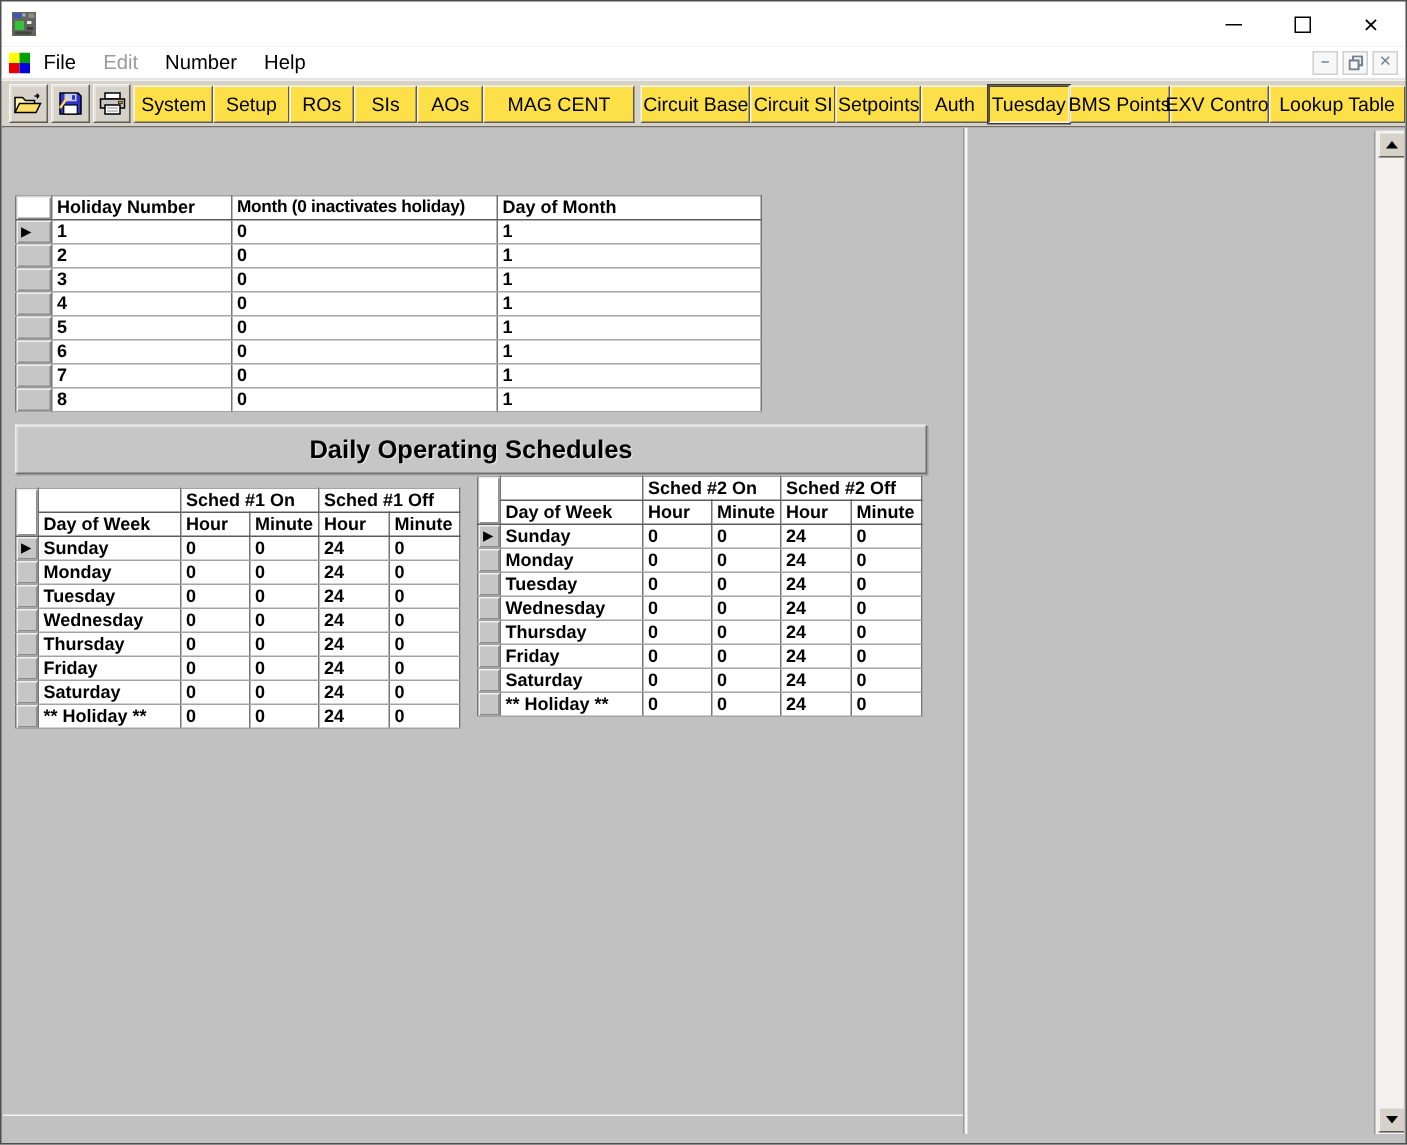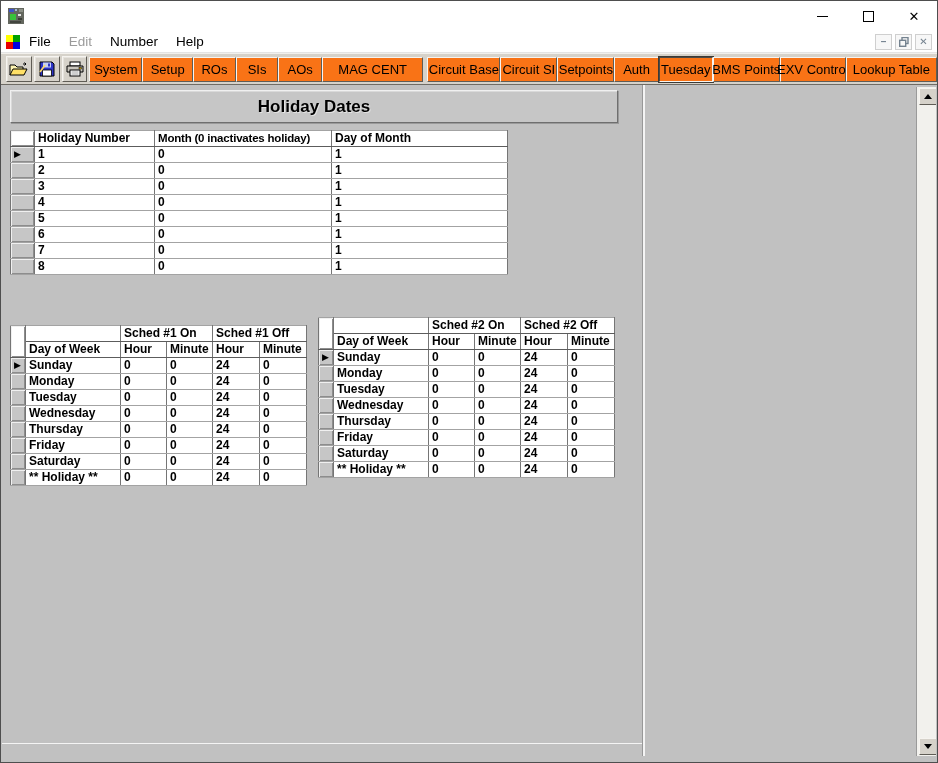--- a/index.html
+++ b/index.html
@@ -20,21 +20,21 @@
   
   .menubar{position:absolute;top:30px;left:0;right:0;height:22px;background:#fff;display:flex;align-items:center;font-size:13.5px;border-bottom:1px solid #e4e4e4;box-sizing:border-box;}
   .mdi-doc-icon{width:14px;height:14px;margin-left:5px;flex:0 0 auto;}
   .menu-item{padding:2px 9px;color:#000;text-align:right;}
   .menu-item.disabled{color:#9b9b9b;}
   .mdibtns{margin-left:auto;display:flex;gap:3px;margin-right:5px;}
   .mdibtn{width:17px;height:16px;border:1px solid #cfcfcf;background:#f7f7f7;color:#74828f;display:flex;align-items:center;justify-content:center;font-size:10px;font-weight:bold;box-sizing:border-box;}
   
   .toolbar{position:absolute;top:52px;left:0;right:0;height:32px;background:#d6d2ca;border-top:1px solid #f2f0ec;border-bottom:1px solid #6f6c65;display:flex;align-items:center;padding-left:5px;box-sizing:border-box;}
   .iconbtn{width:28px;height:26px;margin-right:2px;background:#d6d2ca;border:1px solid;border-color:#f6f4f0 #5f5c55 #5f5c55 #f6f4f0;box-shadow:inset 1px 1px 0 #e6e3dd;display:flex;align-items:center;justify-content:center;box-sizing:border-box;}
-  .tbtn{height:25px;background:#f97316;border:1px solid;border-color:#f6f4f0 #5f5c55 #5f5c55 #f6f4f0;font-size:13px;color:#000;display:flex;align-items:center;justify-content:center;box-sizing:border-box;white-space:nowrap;padding:0 2px;}
+  .tbtn{height:25px;background:#fde047;border:1px solid;border-color:#f6f4f0 #5f5c55 #5f5c55 #f6f4f0;font-size:13px;color:#000;display:flex;align-items:center;justify-content:center;box-sizing:border-box;white-space:nowrap;padding:0 2px;}
   .tbtn.active{border-color:#4c4a45 #f6f4f0 #f6f4f0 #4c4a45;outline:1px solid #3c3a36;}
   
   .content{position:absolute;top:84px;left:1px;right:1px;bottom:6px;background:#c1c1c1;overflow:hidden;}
   .panel{position:absolute;width:606px;height:31px;background:#c6c6c6;border:1px solid;border-color:#f0f0f0 #6f6f6f #6f6f6f #f0f0f0;box-shadow:1px 1px 0 #9a9a9a, inset 1px 1px 0 #d9d9d9;display:flex;align-items:center;justify-content:center;box-sizing:content-box;}
   .panel .ptitle{font-size:17px;font-weight:bold;color:#000;text-shadow:1px 1px 0 #e3e3e3;}
   .divider{position:absolute;left:640px;top:0;bottom:0;width:2px;background:#f4f4f4;border-left:1px solid #989898;}
   .formbottom{position:absolute;left:0;top:658px;width:640px;height:1px;background:#f4f4f4;}
   
   table.grid{border-collapse:collapse;table-layout:fixed;background:#fff;font-size:12px;font-weight:bold;color:#000;position:absolute;}
   table.grid td,table.grid th{border:1px solid #757575;border-top-color:#a3a3a3;border-bottom-color:#a3a3a3;padding:0 3px;height:15px;line-height:15px;text-align:left;white-space:nowrap;overflow:hidden;box-sizing:content-box;}
@@ -146,23 +146,20 @@
     <div class="tbtn" style="width:57px">Setpoints</div>
     <div class="tbtn" style="width:48px">Auth</div>
     <div class="tbtn active" style="width:54px">Tuesday</div>
     <div class="tbtn" style="width:67px">BMS Points</div>
     <div class="tbtn" style="width:66px">EXV Control</div>
     <div class="tbtn" style="width:99px">Lookup Table</div>
   </div>
 
   <div class="content">
 
-    <div class="panel" style="left:8px;top:5px">
-      <span class="ptitle">Holiday Dates</span>
-    </div>
 
     <table class="grid" style="left:8px;top:45px">
       <colgroup>
           <col style="width:24px">
           <col style="width:120px">
           <col style="width:177px">
           <col style="width:176px">
         </colgroup>
       <thead>
         <tr>
@@ -234,20 +231,23 @@
           <td class="sel">
               <span class="arrow"></span>
             </td>
           <td>8</td>
           <td>0</td>
           <td>1</td>
         </tr>
         </tbody>
     </table>
 
+    <div class="panel" style="left:8px;top:198px">
+      <span class="ptitle">Daily Operating Schedules</span>
+    </div>
 
     <table class="grid" style="left:8px;top:240px">
       <colgroup>
           <col style="width:15px">
           <col style="width:95px">
           <col style="width:46px">
           <col style="width:46px">
           <col style="width:47px">
           <col style="width:47px">
         </colgroup>

